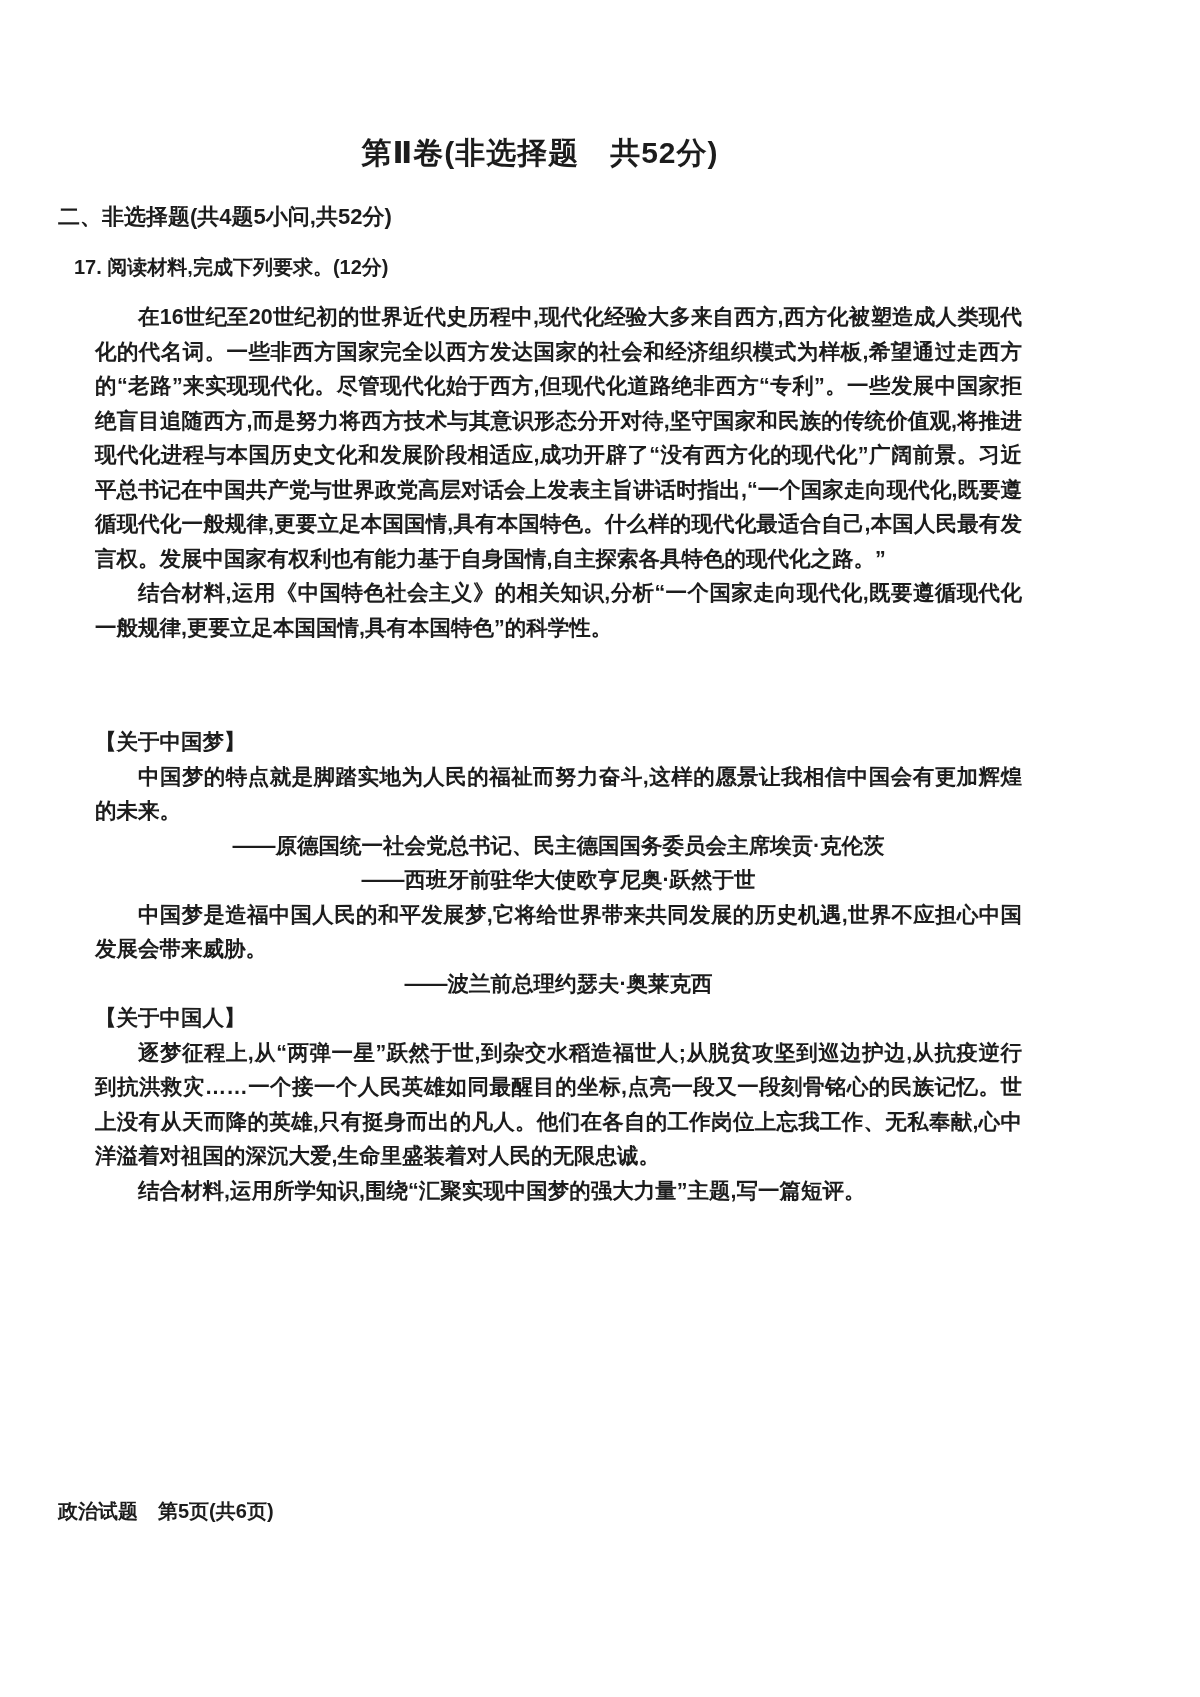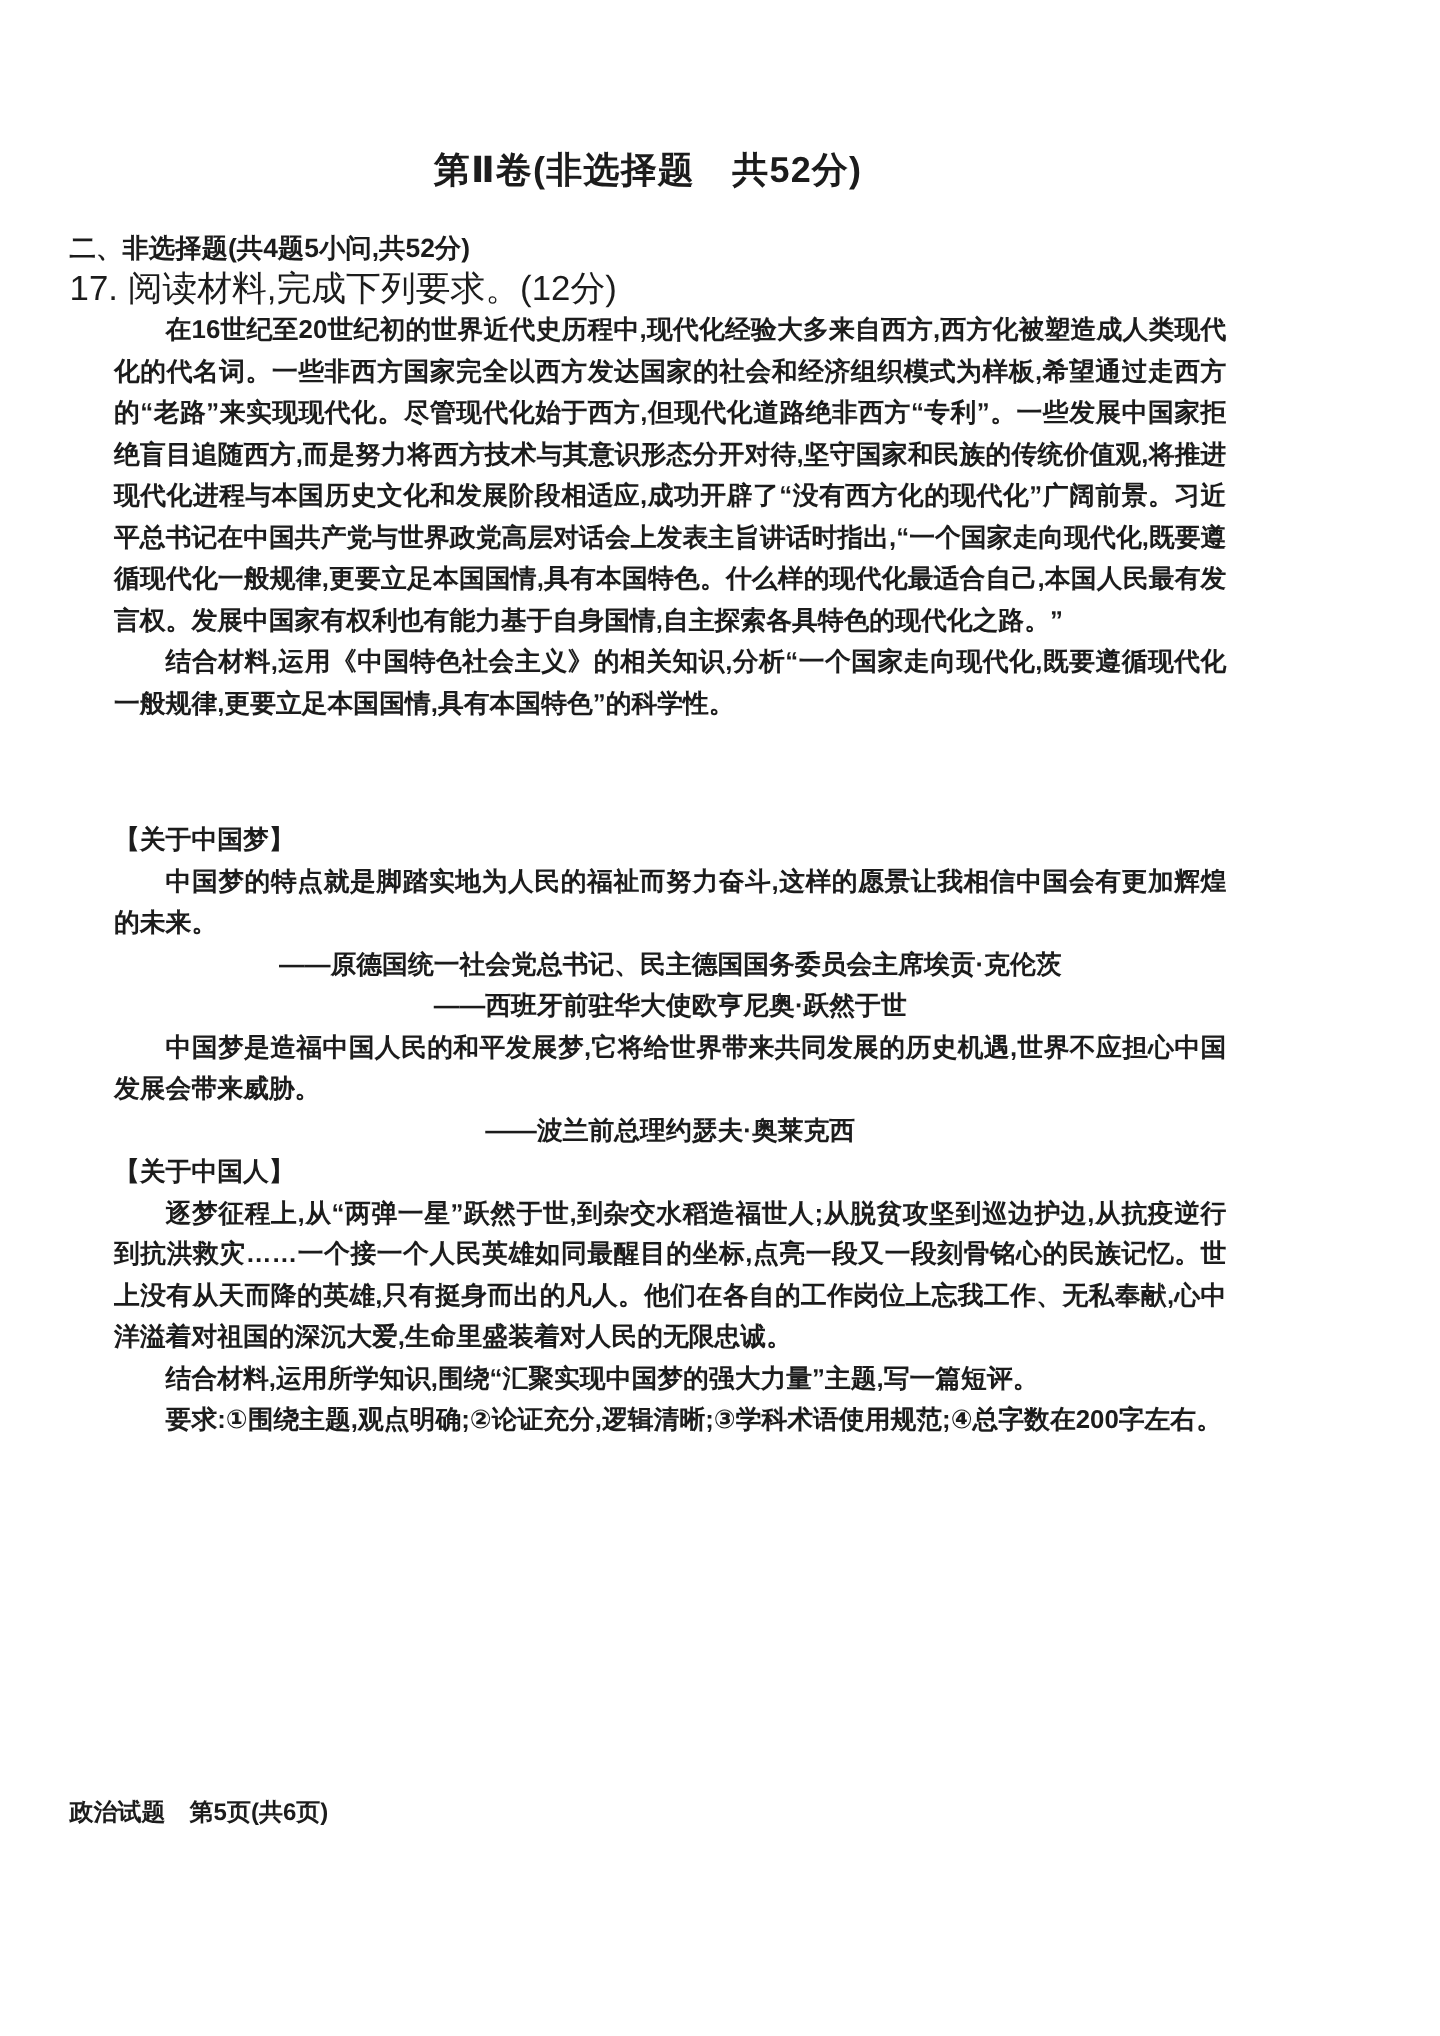--- a/index.html
+++ b/index.html
@@ -13,38 +13,38 @@
     height: 1697px;
     margin: 0 auto;
     background: #ffffff;
     box-sizing: border-box;
     padding: 120px 178px 0 58px;
     font-family: "Liberation Sans", "DejaVu Sans", sans-serif;
     color: #1c1c1c;
     font-weight: 600;
   }
   .title {
-    margin: 2px 0 26px 0;
+    margin: 12px 0 26px 0;
     font-size: 30px;
     line-height: 42px;
     font-weight: 700;
     text-align: center;
     letter-spacing: 1px;
   }
   .section-heading {
     margin: 0;
     font-size: 22px;
     line-height: 34px;
     font-weight: 700;
   }
   .q-heading {
-    margin: 0;
-    font-size: 29px;
+    margin: 16px;
+    font-size: 20px;
     line-height: 34px;
-    font-weight: 400;
+    font-weight: 700;
   }
   .q-body {
     margin-left: 37px;
     font-size: 21.5px;
     line-height: 34.5px;
     text-align: justify;
   }
   .para {
     margin: 0;
     text-indent: 2em;
@@ -94,19 +94,18 @@
     <div class="q-body">
       <p class="bracket">【关于中国梦】</p>
       <p class="para">中国梦的特点就是脚踏实地为人民的福祉而努力奋斗,这样的愿景让我相信中国会有更加辉煌的未来。</p>
       <p class="attr">——原德国统一社会党总书记、民主德国国务委员会主席埃贡·克伦茨</p>
       <p class="attr">——西班牙前驻华大使欧亨尼奥·跃然于世</p>
       <p class="para">中国梦是造福中国人民的和平发展梦,它将给世界带来共同发展的历史机遇,世界不应担心中国发展会带来威胁。</p>
       <p class="attr">——波兰前总理约瑟夫·奥莱克西</p>
       <p class="bracket">【关于中国人】</p>
       <p class="para">逐梦征程上,从“两弹一星”跃然于世,到杂交水稻造福世人;从脱贫攻坚到巡边护边,从抗疫逆行到抗洪救灾……一个接一个人民英雄如同最醒目的坐标,点亮一段又一段刻骨铭心的民族记忆。世上没有从天而降的英雄,只有挺身而出的凡人。他们在各自的工作岗位上忘我工作、无私奉献,心中洋溢着对祖国的深沉大爱,生命里盛装着对人民的无限忠诚。</p>
       <p class="para">结合材料,运用所学知识,围绕“汇聚实现中国梦的强大力量”主题,写一篇短评。</p>
-      <p class="para">要求:①围绕主题,观点明确;②论证充分,逻辑清晰;③学科术语使用规范;④总字数在200字左右。</p>
     </div>
   </section>
 
   <div class="footer">政治试题　第5页(共6页)</div>
 
 </div>
 
 </body></html>

